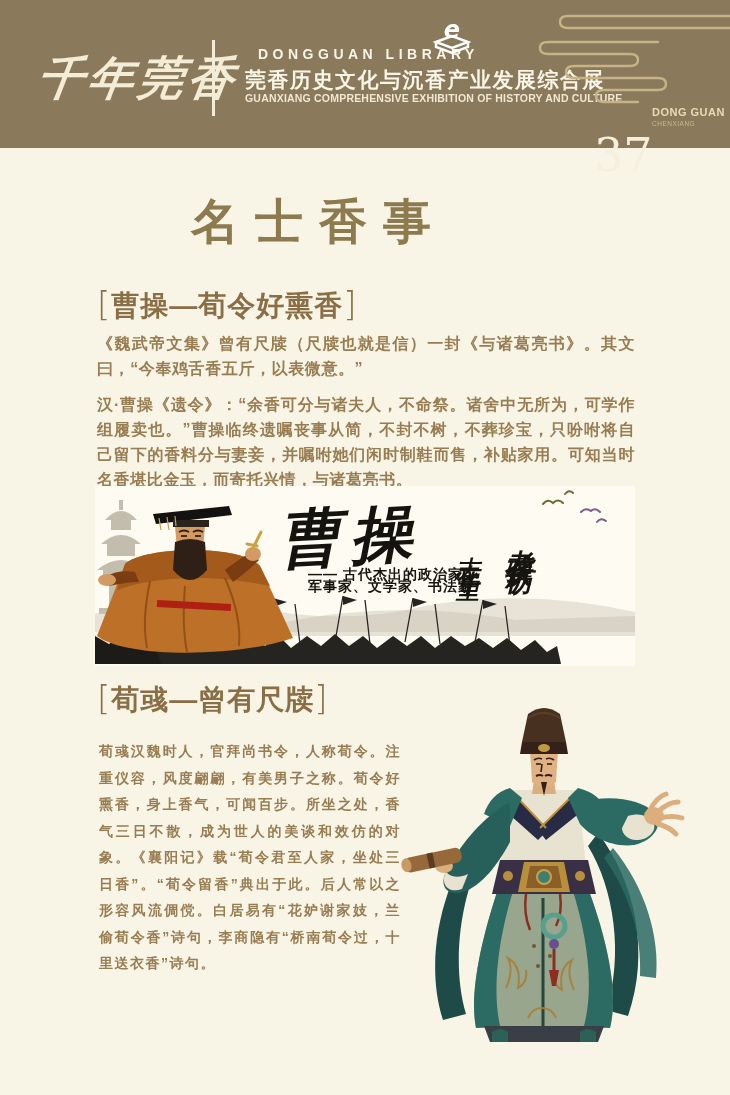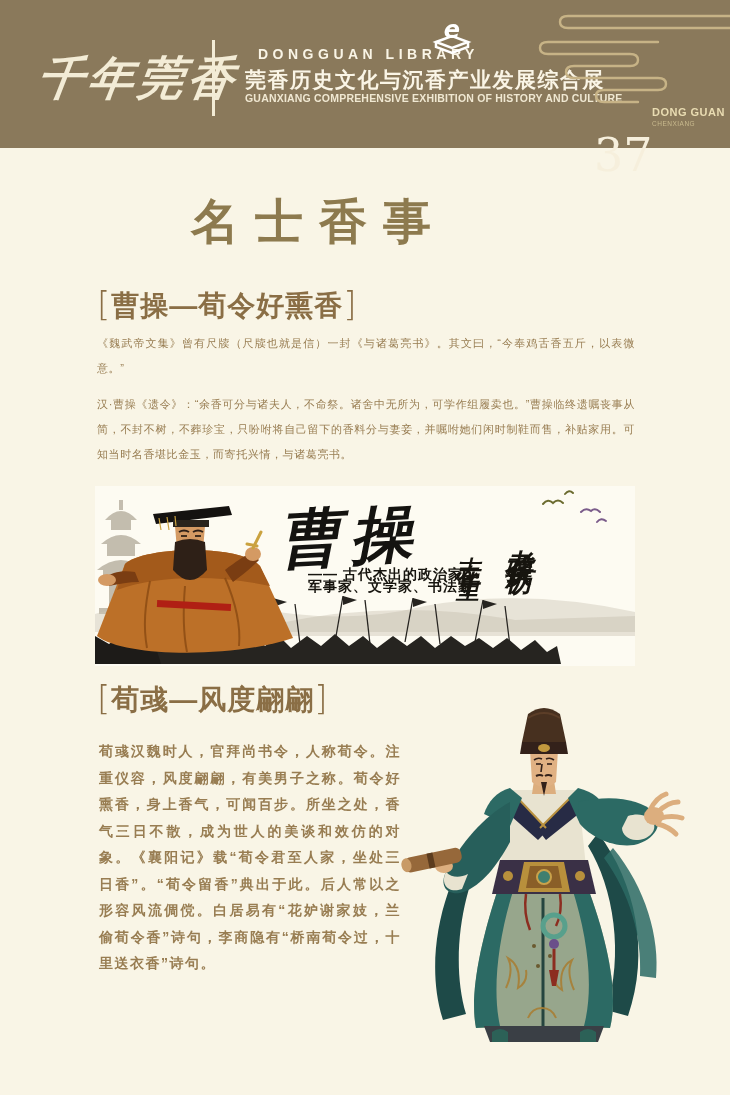--- a/index.html
+++ b/index.html
@@ -59,22 +59,22 @@
   .sec-heading{
     position:absolute;left:97px;font-size:28px;font-weight:bold;color:#8a6e45;
     letter-spacing:1px;white-space:nowrap;
   }
   .sec-heading .bracket{font-weight:300;font-size:34px;position:relative;top:1px;
     font-family:"DejaVu Sans",sans-serif;color:#8a6e45;}
   .sec1-heading{top:283px;}
   .sec2-heading{top:677px;}
   
   .para{
-    position:absolute;left:97px;width:538px;color:#987d52;font-weight:normal;
-    font-size:11px;line-height:25px;letter-spacing:0.6px;
+    position:absolute;left:97px;width:538px;color:#987d52;font-weight:bold;
+    font-size:16px;line-height:25px;letter-spacing:0.6px;
     text-align:justify;text-justify:inter-character;
   }
   .para1{top:331px;}
   .para2{top:392px;}
   .sec2-body{
     position:absolute;left:99px;top:738px;width:302px;color:#987d52;font-weight:bold;
     font-size:14px;line-height:26.5px;letter-spacing:1.5px;
     text-align:justify;text-justify:inter-character;
   }
   
@@ -237,21 +237,21 @@
   <div class="cc-title">曹操</div>
   <div class="cc-cap">
     <div>—— 古代杰出的政治家</div>
     <div>军事家、文学家、书法家</div>
   </div>
   <div class="cc-vert cc-vert-right">老骥伏枥</div>
   <div class="cc-vert cc-vert-left">志在千里</div>
 </div>
 
 <div class="sec-heading sec2-heading">
-  <span class="bracket">[</span><span>荀彧—风度翩翩</span><span class="bracket">]</span>
+  <span class="bracket">[</span><span>荀彧—曾有尺牍</span><span class="bracket">]</span>
 </div>
 
 <div class="sec2-body">荀彧汉魏时人，官拜尚书令，人称荀令。注重仪容，风度翩翩，有美男子之称。荀令好熏香，身上香气，可闻百步。所坐之处，香气三日不散，成为世人的美谈和效仿的对象。《襄阳记》载“荀令君至人家，坐处三日香”。“荀令留香”典出于此。后人常以之形容风流倜傥。白居易有“花妒谢家妓，兰偷荀令香”诗句，李商隐有“桥南荀令过，十里送衣香”诗句。</div>
 
 <div class="xunyu-art">
   <svg width="312" height="348" viewBox="0 0 312 348">
     <g>
 
       <path d="M95 130 C55 180 35 260 55 322 L78 316 C62 262 74 190 100 145 Z" fill="#1e4a48"></path>
       <path d="M210 135 C248 185 262 255 240 318 L218 312 C236 258 226 190 200 148 Z" fill="#1e4a48"></path>

